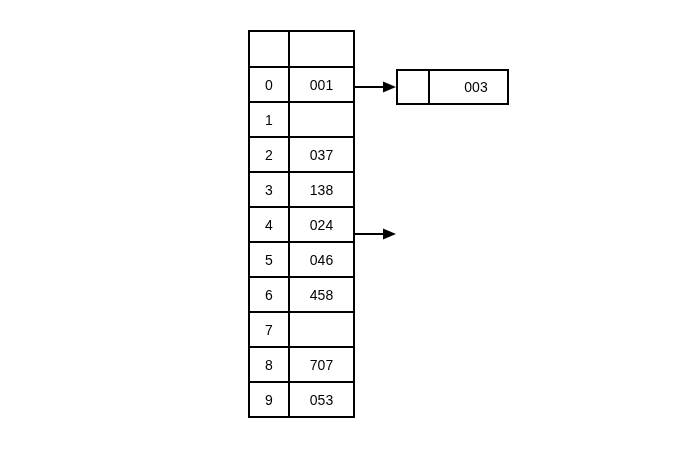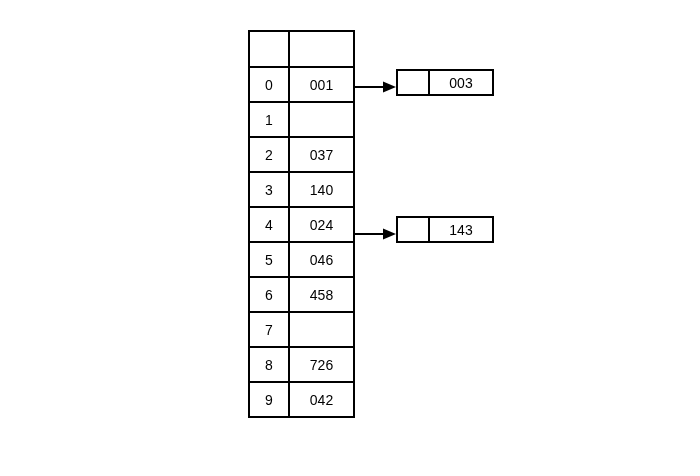--- a/index.html
+++ b/index.html
@@ -48,22 +48,23 @@
   .hash-table tr.header-row td {
     height: 34px;
   }
 
   
   .chain-node {
     position: absolute;
     display: flex;
     border: 2px solid #000000;
     background: #ffffff;
-    height: 27px;
+    height: 36px;
     box-sizing: border-box;
+    gap: 15px;
   }
   .chain-node .node-ptr {
     width: 32px;
     border-right: 2px solid #000000;
     box-sizing: border-box;
   }
   .chain-node .node-val {
     width: 62px;
     display: flex;
     align-items: center;
@@ -98,62 +99,58 @@
       <tr>
         <td class="col-index">1</td>
         <td class="col-value"></td>
       </tr>
       <tr>
         <td class="col-index">2</td>
         <td class="col-value">037</td>
       </tr>
       <tr>
         <td class="col-index">3</td>
-        <td class="col-value">140</td>
+        <td class="col-value">138</td>
       </tr>
       <tr>
         <td class="col-index">4</td>
         <td class="col-value">024</td>
       </tr>
       <tr>
         <td class="col-index">5</td>
         <td class="col-value">046</td>
       </tr>
       <tr>
         <td class="col-index">6</td>
         <td class="col-value">458</td>
       </tr>
       <tr>
         <td class="col-index">7</td>
         <td class="col-value"></td>
       </tr>
       <tr>
         <td class="col-index">8</td>
-        <td class="col-value">726</td>
+        <td class="col-value">707</td>
       </tr>
       <tr>
         <td class="col-index">9</td>
-        <td class="col-value">042</td>
+        <td class="col-value">053</td>
       </tr>
     </tbody>
   </table>
 
   <svg class="arrow" style="left:353px; top:81px; width:45px; height:12px;" viewBox="0 0 45 12">
     <line x1="0" y1="6" x2="33" y2="6" stroke="#000000" stroke-width="2"></line>
     <polygon points="30,0.5 43,6 30,11.5" fill="#000000"></polygon>
   </svg>
 
   <div class="chain-node" style="left:396px; top:69px;">
     <div class="node-ptr"></div>
     <div class="node-val">003</div>
   </div>
 
   <svg class="arrow" style="left:353px; top:228px; width:45px; height:12px;" viewBox="0 0 45 12">
     <line x1="0" y1="6" x2="33" y2="6" stroke="#000000" stroke-width="2"></line>
     <polygon points="30,0.5 43,6 30,11.5" fill="#000000"></polygon>
   </svg>
 
-  <div class="chain-node" style="left:396px; top:216px;">
-    <div class="node-ptr"></div>
-    <div class="node-val">143</div>
-  </div>
 
 </div>
 
 </body></html>

